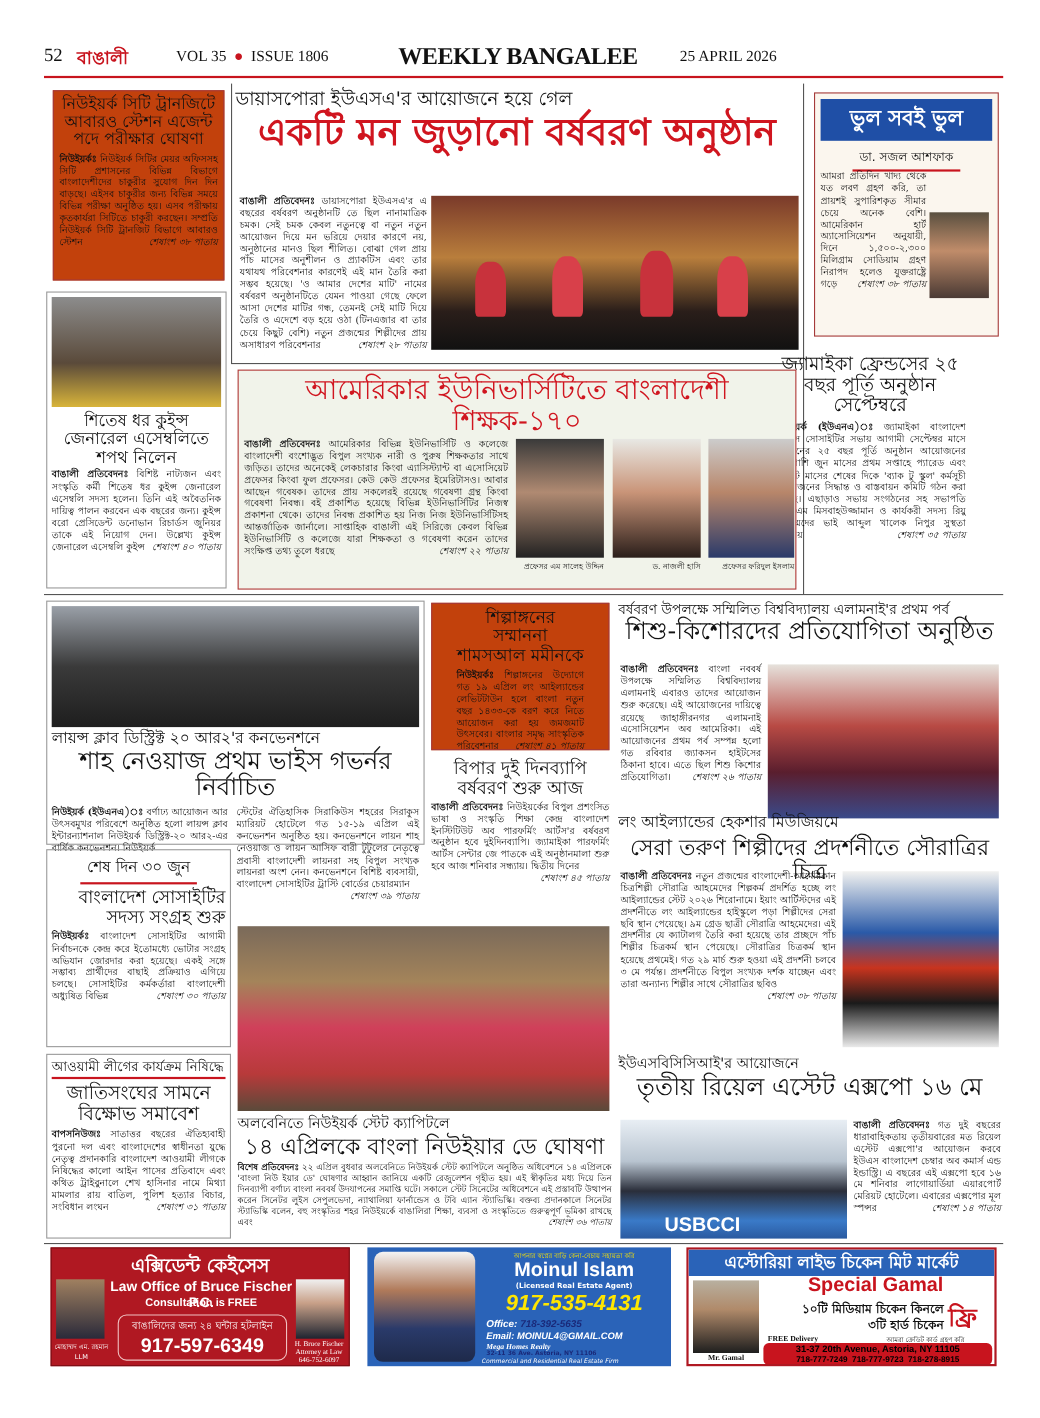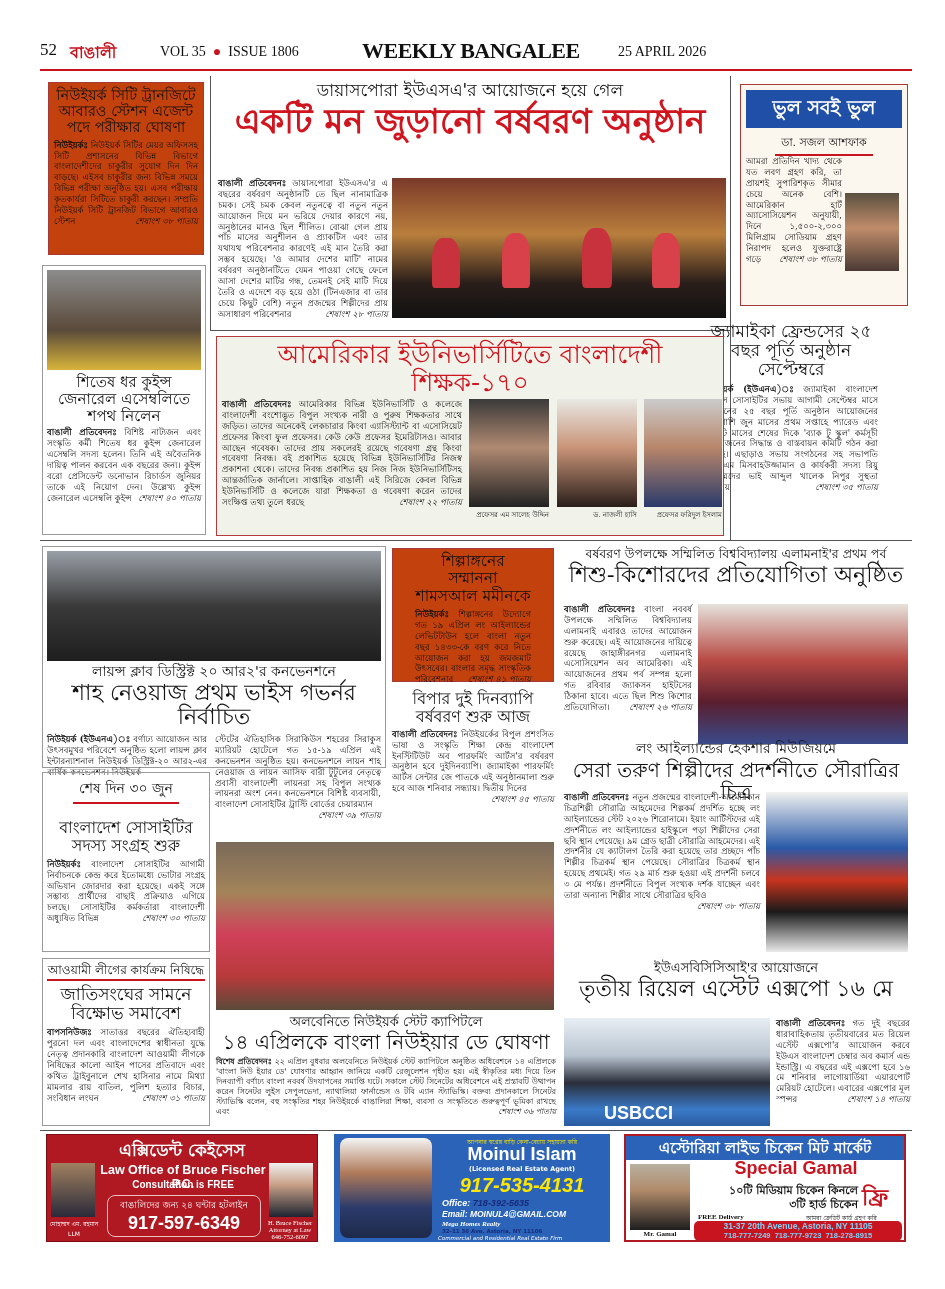--- a/index.html
+++ b/index.html
@@ -13,21 +13,21 @@
   .title { left: 322px; top: 2px; font-family: "Liberation Serif", serif; font-weight: bold; font-size: 22px; letter-spacing: -0.5px; }
   .date { left: 578px; top: 8px; font-family: "Liberation Serif", serif; font-size: 14px; }
   .topline { left: 40px; top: 69px; width: 872px; height: 2px; background: #c8141e; }
   .box { position: absolute; }
   .bordered { border: 1px solid #999; }
   .redframe { border: 1.5px solid #a53a3a; background: #c2410c; }
   .colrule { position: absolute; width: 1px; background: #555; }
   .rowrule { position: absolute; height: 1px; background: #555; }
   .head { font-family: "DejaVu Sans", sans-serif; text-align: center; line-height: 1.12; color: #111; }
   .head.red { color: #d0151f; }
-  .kicker { text-align: center; font-size: 14px; line-height: 1.2; }
+  .kicker { font-size: 14px; line-height: 1.2; }
   .body { font-family: "DejaVu Serif", serif; font-size: 8.5px; line-height: 1.28; text-align: justify; color: #111; }
   .body b { font-weight: bold; }
   .cont { font-style: italic; float: right; }
   .photo { position: absolute; background: #6b6b6b; overflow: hidden; }
   .cap { font-size: 7px; text-align: right; }
   .ad { position: absolute; overflow: hidden; }
   .underline-red { border-bottom: 2px solid #c8141e; display: inline-block; padding: 0 6px 1px; }
 </style>
 </head>
 <body>
@@ -154,21 +154,21 @@
 <div class="box" style="left:392px;top:690px;width:162px;height:90px;">
   <div class="head" style="font-size:16px;margin-bottom:3px;">বিপার দুই দিনব্যাপি বর্ষবরণ শুরু আজ</div>
   <div class="body">
     <b>বাঙালী প্রতিবেদনঃ</b> <span>নিউইয়র্কের বিপুল প্রশংসিত ভাষা ও সংস্কৃতি শিক্ষা কেন্দ্র বাংলাদেশ ইনস্টিটিউট অব পারফর্মিং আর্টস'র বর্ষবরণ অনুষ্ঠান হবে দুইদিনব্যাপি। জ্যামাইকা পারফর্মিং আর্টস সেন্টার জে পাতকে এই অনুষ্ঠানমালা শুরু হবে আজ শনিবার সন্ধ্যায়। দ্বিতীয় দিনের</span>
     <span class="cont">শেষাংশ ৪৫ পাতায়</span>
   </div>
 </div>
 
 <div class="box bordered" style="left:42px;top:772px;width:168px;height:180px;padding:4px;">
   <div style="text-align:center;"><span class="underline-red" style="font-size:14px;">শেষ দিন ৩০ জুন</span></div>
-  <div class="head" style="font-size:16px;margin:15px 0 4px;">বাংলাদেশ সোসাইটির সদস্য সংগ্রহ শুরু</div>
+  <div class="head" style="font-size:16px;margin:3px 0 4px;text-align:right;">বাংলাদেশ সোসাইটির সদস্য সংগ্রহ শুরু</div>
   <div class="body">
     <b>নিউইয়র্কঃ</b> <span>বাংলাদেশ সোসাইটির আগামী নির্বাচনকে কেন্দ্র করে ইতোমধ্যে ভোটার সংগ্রহ অভিযান জোরদার করা হয়েছে। একই সঙ্গে সম্ভাব্য প্রার্থীদের বাছাই প্রক্রিয়াও এগিয়ে চলছে। সোসাইটির কর্মকর্তারা বাংলাদেশী অধ্যুষিত বিভিন্ন</span>
     <span class="cont">শেষাংশ ৩০ পাতায়</span>
   </div>
 </div>
 
 <div class="box" style="left:562px;top:740px;width:348px;height:218px;">
   <div class="kicker" style="font-size:14px;">লং আইল্যান্ডের হেকশার মিউজিয়মে</div>
   <div class="head" style="font-size:20px;margin:2px 0 4px;">সেরা তরুণ শিল্পীদের প্রদর্শনীতে সৌরাত্রির চিত্র</div>
   <div class="body" style="position:absolute;left:2px;top:52px;width:196px;">
@@ -250,21 +250,21 @@
 <div class="ad" style="left:624px;top:1134px;width:282px;height:108px;background:#fff;border:2px solid #b01822;">
   <div style="position:absolute;left:0;top:0;width:100%;height:24px;background:#2a63b8;color:#fff;text-align:center;font-size:15px;font-weight:bold;line-height:24px;">এস্টোরিয়া লাইভ চিকেন মিট মার্কেট</div>
   <div style="position:absolute;left:4px;top:28px;width:60px;height:66px;background:linear-gradient(180deg,#b8b0a0 0%,#b08a6a 40%,#1e1e1e 100%);"></div>
   <div style="position:absolute;left:4px;top:94px;width:60px;font-size:7px;font-weight:bold;text-align:center;font-family:'Liberation Serif',serif;">Mr. Gamal</div>
   <div style="position:absolute;left:70px;top:22px;width:200px;text-align:center;color:#c8141e;font-family:'Liberation Sans',sans-serif;font-weight:bold;font-size:18px;">Special Gamal</div>
   <div style="position:absolute;left:72px;top:46px;width:160px;text-align:right;font-size:11px;font-weight:bold;">১০টি মিডিয়াম চিকেন কিনলে</div>
   <div style="position:absolute;left:72px;top:60px;width:160px;text-align:right;font-size:11px;font-weight:bold;">৩টি হার্ড চিকেন</div>
   <div style="position:absolute;left:236px;top:44px;color:#c8141e;font-size:22px;font-weight:bold;">ফ্রি</div>
   <div style="position:absolute;left:72px;top:77px;font-size:7px;font-weight:bold;font-family:'Liberation Serif',serif;">FREE Delivery</div>
   <div style="position:absolute;left:180px;top:77px;font-size:6px;">আমরা ক্রেডিট কার্ড গ্রহণ করি</div>
-  <div style="position:absolute;left:68px;top:85px;width:208px;height:20px;background:#c8141e;border-radius:5px;color:#7dd3fc;text-align:center;font-family:'Liberation Sans',sans-serif;font-weight:bold;">
+  <div style="position:absolute;left:68px;top:85px;width:208px;height:20px;background:#c8141e;border-radius:5px;color:#000000;text-align:center;font-family:'Liberation Sans',sans-serif;font-weight:bold;">
     <div style="font-size:8.5px;line-height:10px;">31-37 20th Avenue, Astoria, NY 11105</div>
     <div style="font-size:7.5px;line-height:9px;word-spacing:2px;">
       <span>718-777-7249</span>
       <span>718-777-9723</span>
       <span>718-278-8915</span>
     </div>
   </div>
 </div>
 
 </body></html>

